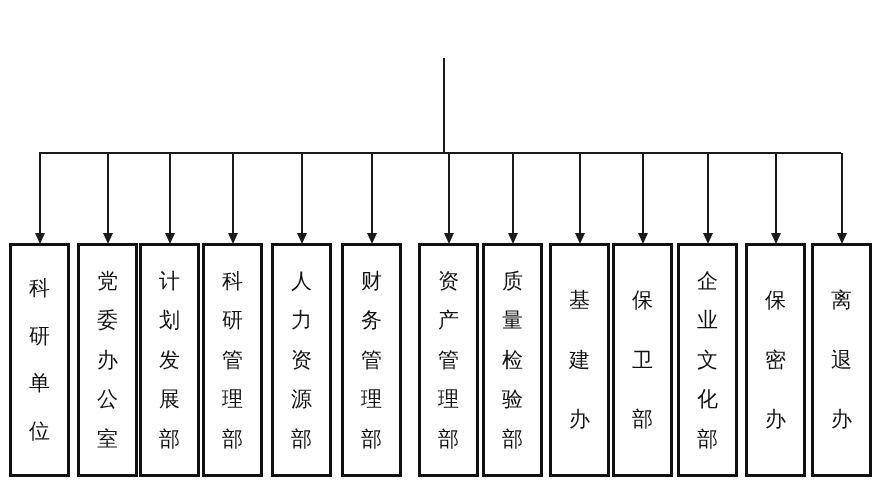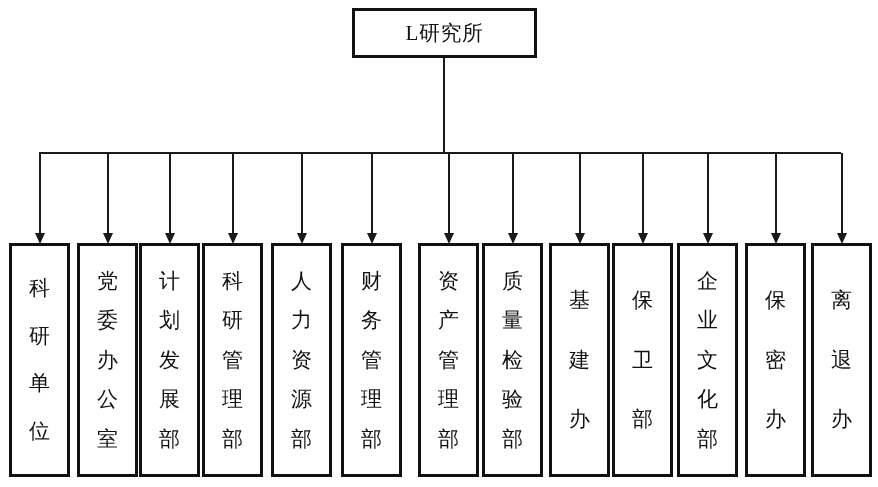--- a/index.html
+++ b/index.html
@@ -93,23 +93,20 @@
     line-height: 1;
     color: #111111;
     display: block;
   }
 </style>
 </head>
 <body>
 
 <div id="org-chart">
 
-  <div class="root-node">
-    <span class="root-label">L研究所</span>
-  </div>
 
   <div class="trunk"></div>
 
   <div class="bus"></div>
 
   <div id="connectors">
       <div class="drop" style="left: 38.5px;"></div>
       <div class="arrowhead" style="left: 34.5px;"></div>
       <div class="drop" style="left: 106.5px;"></div>
       <div class="arrowhead" style="left: 102.5px;"></div>

